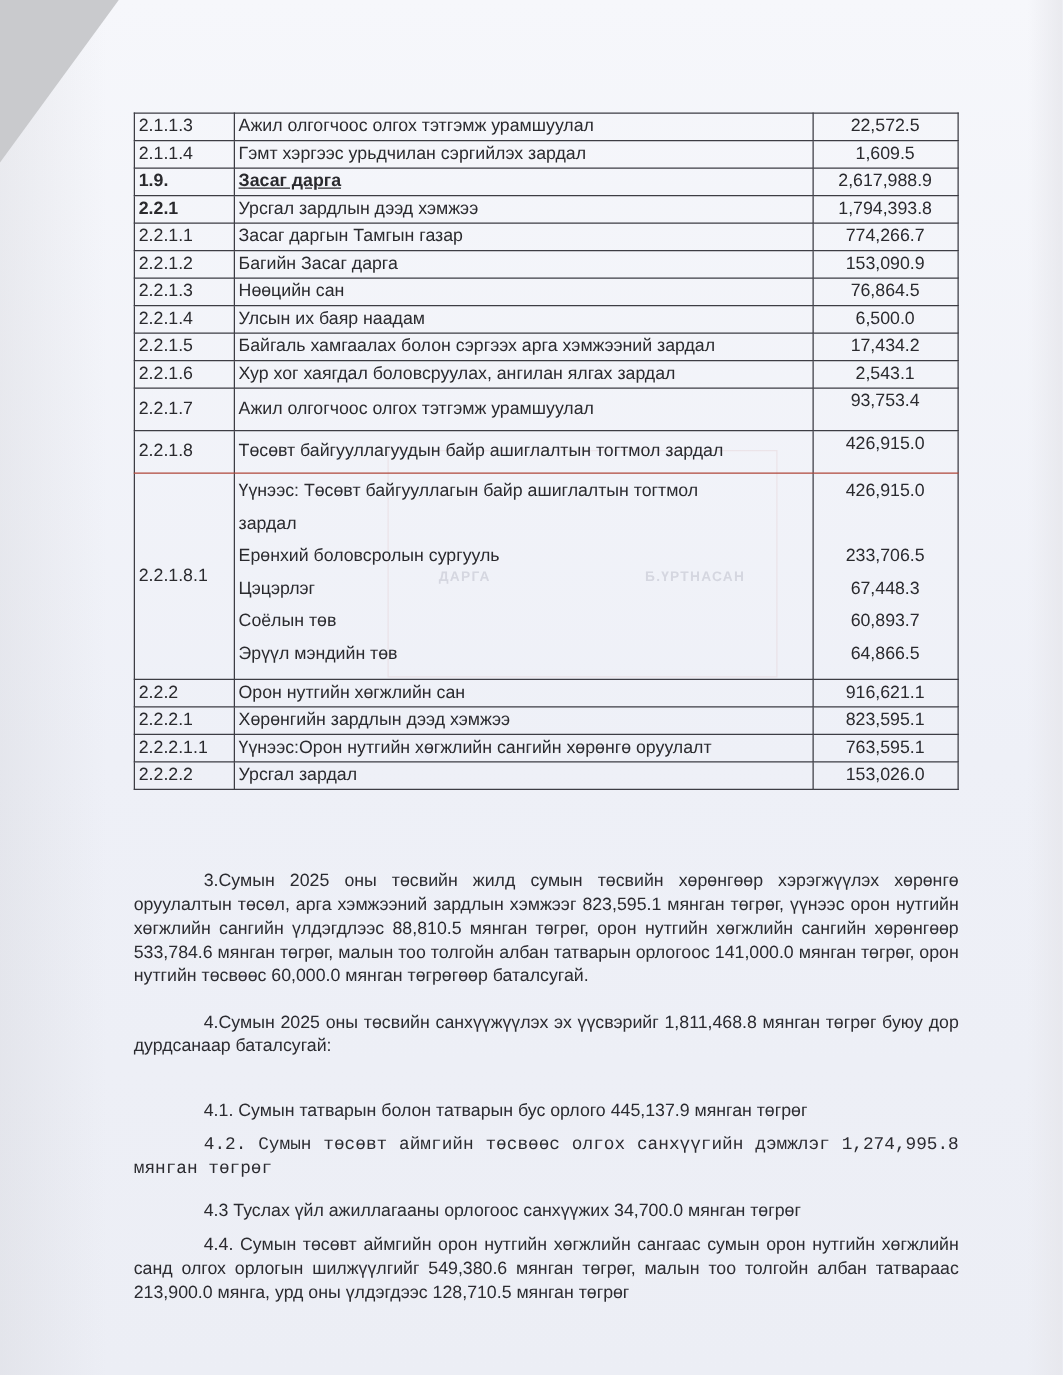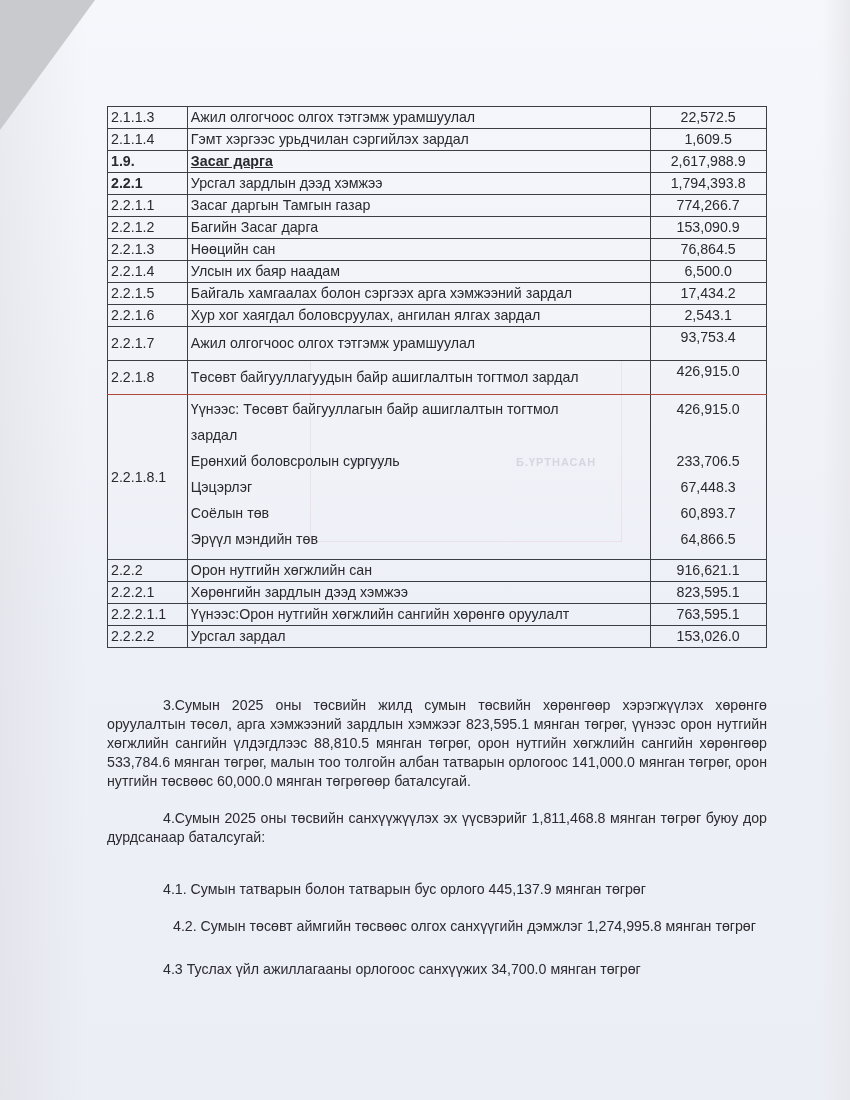--- a/index.html
+++ b/index.html
@@ -21,21 +21,21 @@
   .fold2 {
     position: absolute; left: 0; top: 0; width: 85px; height: 1100px;
     background: linear-gradient(90deg, rgba(200,200,205,0.25), rgba(255,255,255,0));
   }
   .right-edge {
     position: absolute; right: 0; top: 0; width: 28px; height: 1100px;
     background: linear-gradient(90deg, rgba(255,255,255,0), rgba(230,230,235,0.8));
   }
   table.budget {
     position: absolute; left: 107px; top: 90px; width: 660px;
-    border-collapse: collapse; font-size: 14.2px; margin-top: 16px;
+    border-collapse: collapse; font-size: 14.2px;
   }
   table.budget td {
     border: 1px solid #3d3d44;
     padding: 1px 4px 1px 3px;
     vertical-align: middle;
     height: 19px;
     line-height: 19px;
   }
   td.code { width: 72px; }
   td.name { width: 458px; }
@@ -180,15 +180,16 @@
         <td class="code">2.2.2.2</td>
         <td class="name">Урсгал зардал</td>
         <td class="amount">153,026.0</td>
       </tr>
     </tbody>
   </table>
 
   <p class="para indent" style="top:696px; margin:0;">3.Сумын 2025 оны төсвийн жилд сумын төсвийн хөрөнгөөр хэрэгжүүлэх хөрөнгө оруулалтын төсөл, арга хэмжээний зардлын хэмжээг 823,595.1 мянган төгрөг, үүнээс орон нутгийн хөгжлийн сангийн үлдэгдлээс 88,810.5  мянган төгрөг, орон нутгийн хөгжлийн сангийн хөрөнгөөр 533,784.6 мянган төгрөг, малын тоо толгойн албан татварын орлогоос 141,000.0 мянган төгрөг, орон нутгийн төсвөөс 60,000.0 мянган төгрөгөөр баталсугай.</p>
   <p class="para indent" style="top:809px; margin:0;">4.Сумын  2025 оны төсвийн санхүүжүүлэх эх үүсвэрийг  1,811,468.8 мянган төгрөг буюу дор дурдсанаар баталсугай:</p>
   <p class="para indent" style="top:880px; margin:0;">4.1. Сумын татварын болон татварын бус орлого 445,137.9  мянган төгрөг</p>
-  <p class="para indent" style="top:907px; margin:10px;">4.2. Сумын төсөвт аймгийн төсвөөс олгох санхүүгийн дэмжлэг 1,274,995.8 мянган төгрөг</p>
+  <p class="para indent" style="top:907px; margin:0;font-family:Liberation Mono, monospace;">4.2. Сумын төсөвт аймгийн төсвөөс олгох санхүүгийн дэмжлэг 1,274,995.8 мянган төгрөг</p>
   <p class="para indent" style="top:960px; margin:0;">4.3 Туслах үйл ажиллагааны орлогоос санхүүжих 34,700.0 мянган төгрөг</p>
+  <p class="para indent" style="top:987px; margin:0;">4.4. Сумын төсөвт аймгийн орон нутгийн хөгжлийн сангаас сумын орон нутгийн хөгжлийн санд олгох орлогын шилжүүлгийг  549,380.6 мянган төгрөг, малын тоо толгойн албан татвараас 213,900.0 мянга, урд оны үлдэгдээс 128,710.5  мянган төгрөг</p>
 </div>
 
 </body></html>

